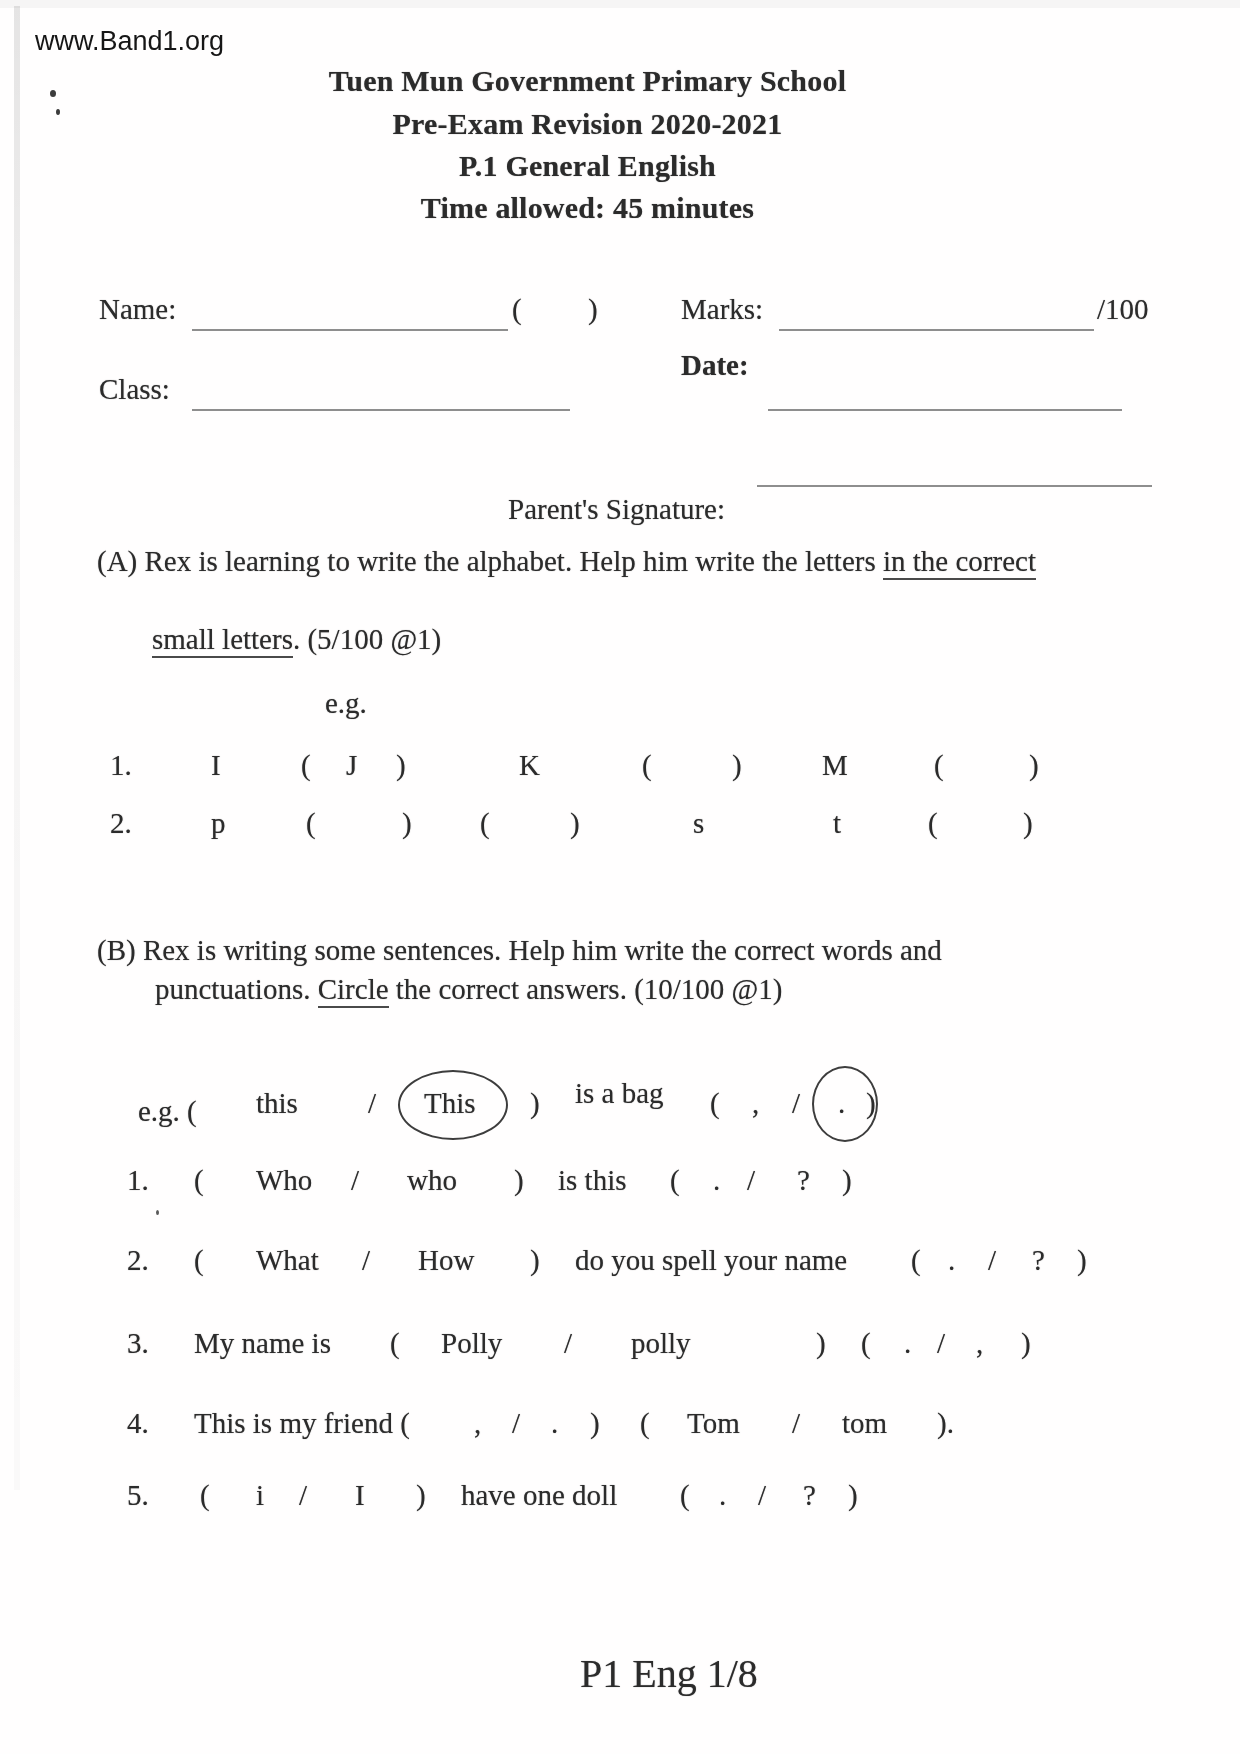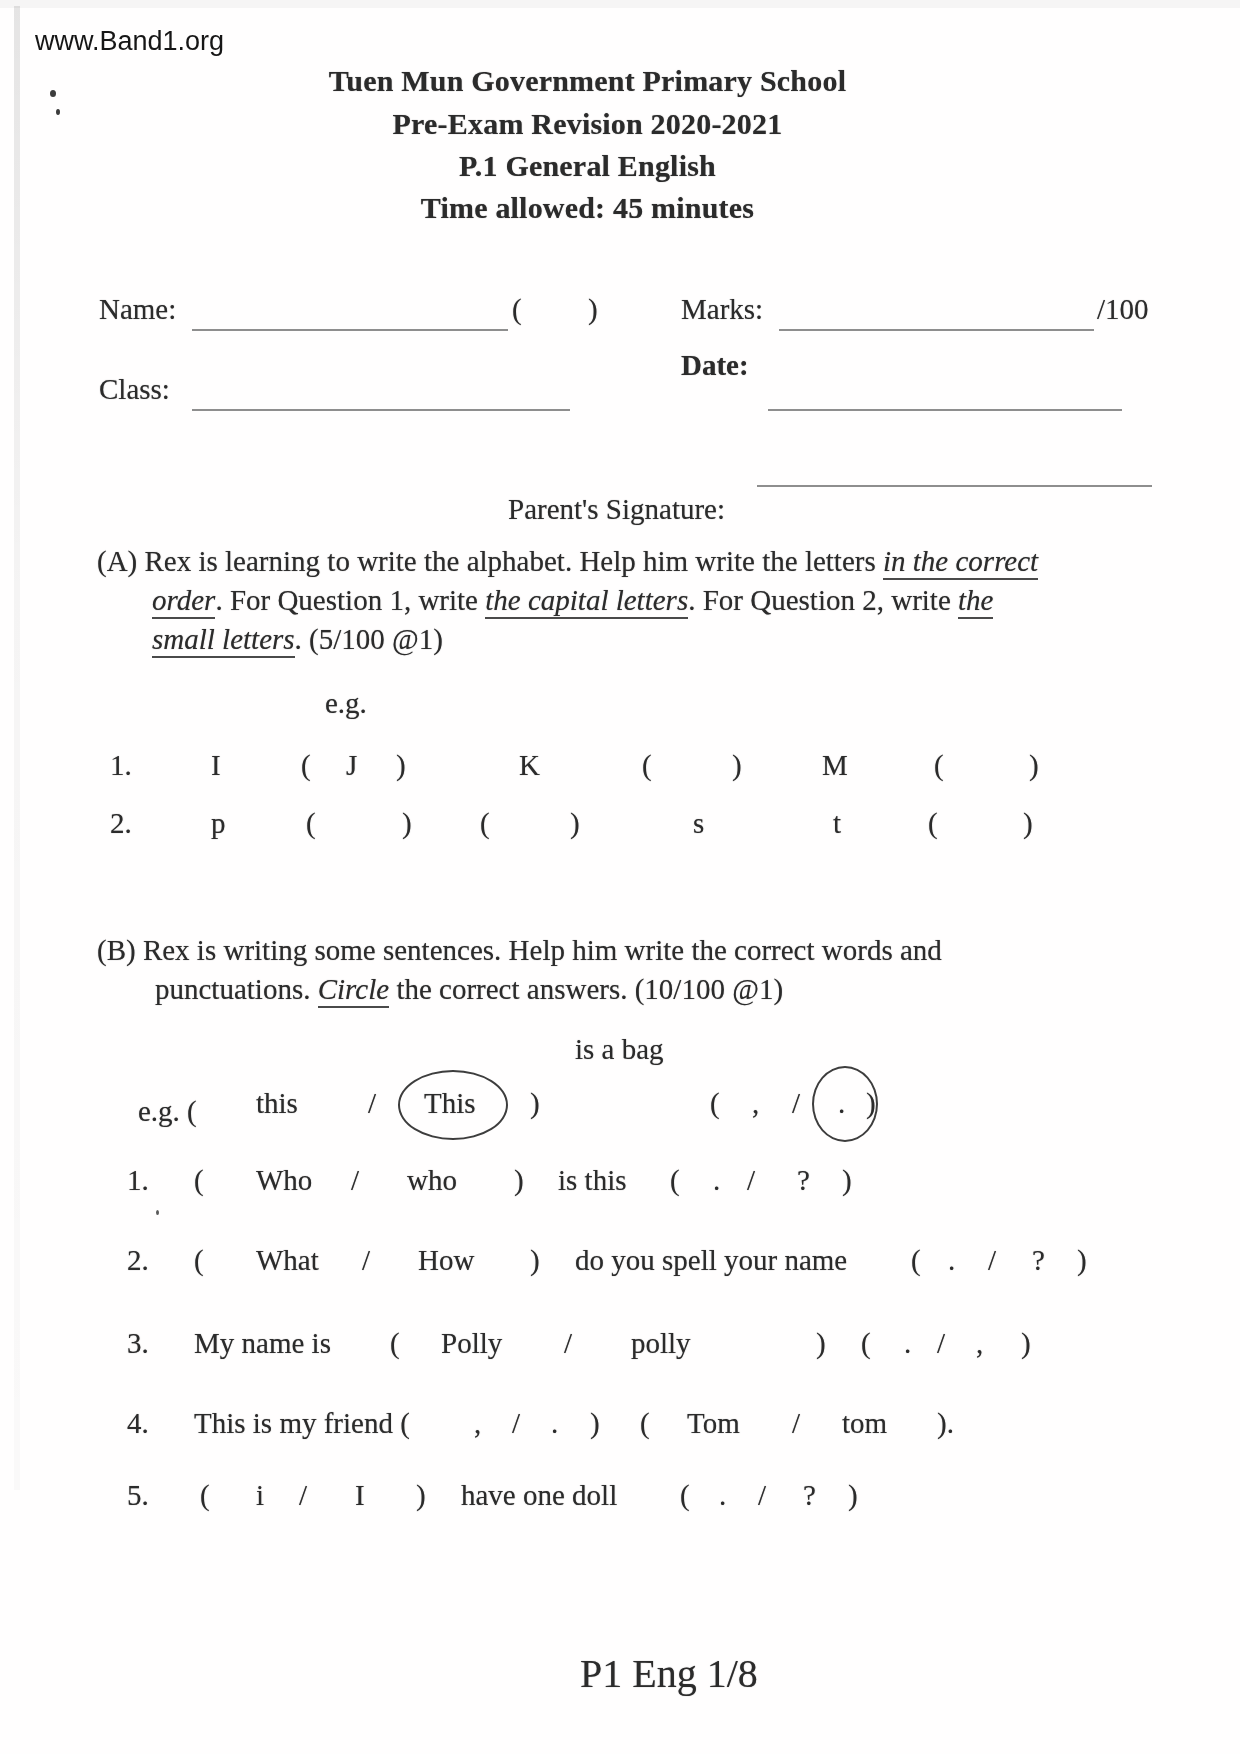--- a/index.html
+++ b/index.html
@@ -4,21 +4,21 @@
 <style>
   html,body{margin:0;padding:0;background:#ffffff;}
   .page{position:relative;width:1240px;height:1754px;background:#fffefe;overflow:hidden;
         font-family:"Liberation Serif","DejaVu Serif",serif;color:#2b2b2b;}
   .scan{text-shadow:0 0 1px rgba(45,45,45,.55);}
   .abs{position:absolute;white-space:pre;}
   .t{font-size:29px;line-height:34px;}
   .title{font-size:30px;font-weight:bold;width:1175px;text-align:center;letter-spacing:.2px;}
   .wm{font-family:"Liberation Sans","DejaVu Sans",sans-serif;font-size:27px;color:#161616;text-shadow:none;}
   .blank{position:absolute;border-bottom:2px solid #8e8e8e;height:0;}
-  .u{border-bottom:2px solid #4a4a4a;padding-bottom:1px;font-style:italic;}
+  .u{border-bottom:2px solid #4a4a4a;padding-bottom:1px;}
   .instr{font-size:29px;line-height:34px;white-space:pre;}
   .circle{position:absolute;border:2.5px solid #3d3d3d;border-radius:50%;}
   .dot{position:absolute;background:#3c3c3c;border-radius:50%;filter:blur(.4px);}
   .edge-left{position:absolute;left:14px;top:6px;width:6px;height:1484px;
              background:linear-gradient(to bottom,rgba(0,0,0,.10),rgba(0,0,0,.04) 40%,rgba(0,0,0,.02));}
   .edge-top{position:absolute;left:0;top:0;width:1240px;height:8px;background:rgba(0,0,0,.035);}
   .footer{font-size:40px;}
 </style>
 </head>
 <body>
@@ -49,21 +49,20 @@
 
   <div class="abs t" style="left:99px;top:372px;">Class:</div>
   <div class="blank" style="left:192px;top:409px;width:378px;"></div>
   <div class="abs t" style="left:681px;top:348px;font-weight:bold;">Date:</div>
   <div class="blank" style="left:768px;top:409px;width:354px;"></div>
 
   <div class="abs t" style="left:508px;top:448px;margin-top:44px;">Parent's Signature:</div>
   <div class="blank" style="left:757px;top:485px;width:395px;"></div>
 
   <div class="abs instr" style="left:97px;top:544px;"><span>(A) Rex is learning to write the alphabet. Help him write the letters </span><span class="u">in the correct</span></div>
-  <div class="abs instr" style="left:152px;top:583px;"><span class="u">order</span><span>. For Question 1, write </span><span class="u">the capital letters</span><span>. For Question 2, write </span><span class="u">the</span></div>
   <div class="abs instr" style="left:152px;top:622px;"><span class="u">small letters</span><span>. (5/100 @1)</span></div>
 
   <div class="abs t" style="left:325px;top:686px;">e.g.</div>
 
   <div class="abs t" style="left:110px;top:748px;">1.</div>
   <div class="abs t" style="left:211px;top:748px;">I</div>
   <div class="abs t" style="left:301px;top:748px;">(</div>
   <div class="abs t" style="left:346px;top:748px;">J</div>
   <div class="abs t" style="left:396px;top:748px;">)</div>
   <div class="abs t" style="left:519px;top:748px;">K</div>
@@ -87,21 +86,21 @@
   <div class="abs instr" style="left:97px;top:933px;"><span>(B) Rex is writing some sentences. Help him write the correct words and</span></div>
   <div class="abs instr" style="left:155px;top:972px;"><span>punctuations. </span><span class="u">Circle</span><span> the correct answers. (10/100 @1)</span></div>
 
   <div class="circle" style="left:398px;top:1070px;width:106px;height:66px;"></div>
   <div class="circle" style="left:812px;top:1066px;width:62px;height:72px;"></div>
   <div class="abs t" style="left:138px;top:1086px;margin-top:8px;">e.g. (</div>
   <div class="abs t" style="left:256px;top:1086px;">this</div>
   <div class="abs t" style="left:368px;top:1086px;">/</div>
   <div class="abs t" style="left:424px;top:1086px;">This</div>
   <div class="abs t" style="left:530px;top:1086px;">)</div>
-  <div class="abs t" style="left:575px;top:1032px;">is a bag</div>
+  <div class="abs t" style="left:575px;top:1076px;">is a bag</div>
   <div class="abs t" style="left:710px;top:1086px;">(</div>
   <div class="abs t" style="left:752px;top:1086px;">,</div>
   <div class="abs t" style="left:792px;top:1086px;">/</div>
   <div class="abs t" style="left:838px;top:1086px;">.</div>
   <div class="abs t" style="left:866px;top:1086px;">)</div>
 
   <div class="abs t" style="left:127px;top:1163px;">1.</div>
   <div class="abs t" style="left:194px;top:1163px;">(</div>
   <div class="abs t" style="left:256px;top:1163px;">Who</div>
   <div class="abs t" style="left:351px;top:1163px;">/</div>

